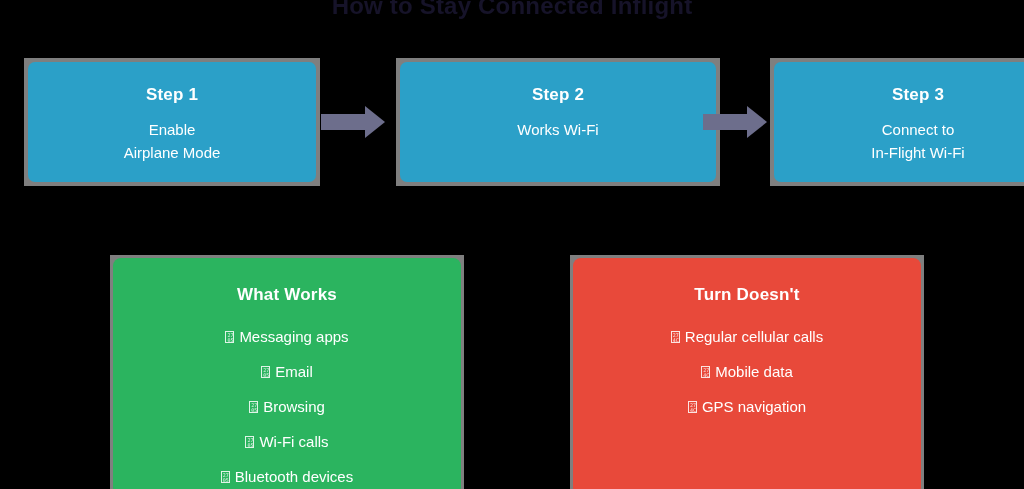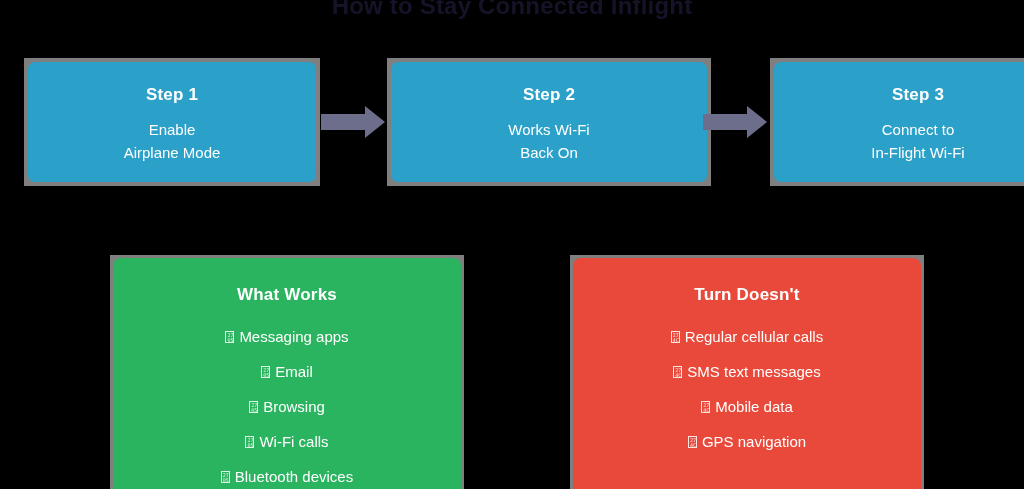--- a/index.html
+++ b/index.html
@@ -40,21 +40,21 @@
     margin-left: 32px;
   }
 
   .step-outer {
     position: absolute;
     top: 0;
     height: 128px;
     background: #7f7f7f;
   }
   #step-outer-1 { left: -8px;  width: 296px; }
-  #step-outer-2 { left: 355px; width: 324px; }
+  #step-outer-2 { left: 364px; width: 324px; }
   #step-outer-3 { left: 738px; width: 296px; }
 
   .step-card {
     position: absolute;
     top: 4px;
     left: 4px;
     right: 4px;
     bottom: 4px;
     background: #2ba0c8;
     border-radius: 7px;
@@ -195,21 +195,20 @@
   <div class="arrow-connector" id="arrow-1">
     <div class="arrow-shaft"></div>
     <div class="arrow-head"></div>
   </div>
 
   <div class="step-outer" id="step-outer-2">
     <div class="step-card">
       <div class="step-title">Step 2</div>
       <div class="step-desc">
         <div>Works Wi-Fi</div>
-        <div>Back On</div>
       </div>
     </div>
   </div>
 
   <div class="arrow-connector" id="arrow-2">
     <div class="arrow-shaft"></div>
     <div class="arrow-head"></div>
   </div>
 
   <div class="step-outer" id="step-outer-3">
@@ -236,19 +235,18 @@
       <div class="panel-item"><span class="tofu"><b class="r1">27</b><b class="r2">05</b></span><span>Wi-Fi calls</span></div>
       <div class="panel-item"><span class="tofu"><b class="r1">27</b><b class="r2">05</b></span><span>Bluetooth devices</span></div>
     </div>
   </div>
 
   <div class="panel-outer" id="panel-outer-doesnt">
     <div class="panel-card doesnt">
       <div class="panel-title">Turn Doesn't</div>
 
       <div class="panel-item"><span class="tofu"><b class="r1">27</b><b class="r2">4C</b></span><span>Regular cellular calls</span></div>
-      <div class="panel-item"><span class="tofu"><b class="r1">27</b><b class="r2">4C</b></span><span>SMS text messages</span></div>
       <div class="panel-item"><span class="tofu"><b class="r1">27</b><b class="r2">4C</b></span><span>Mobile data</span></div>
       <div class="panel-item"><span class="tofu"><b class="r1">27</b><b class="r2">4C</b></span><span>GPS navigation</span></div>
     </div>
   </div>
 
 </div>
 
 </body></html>

